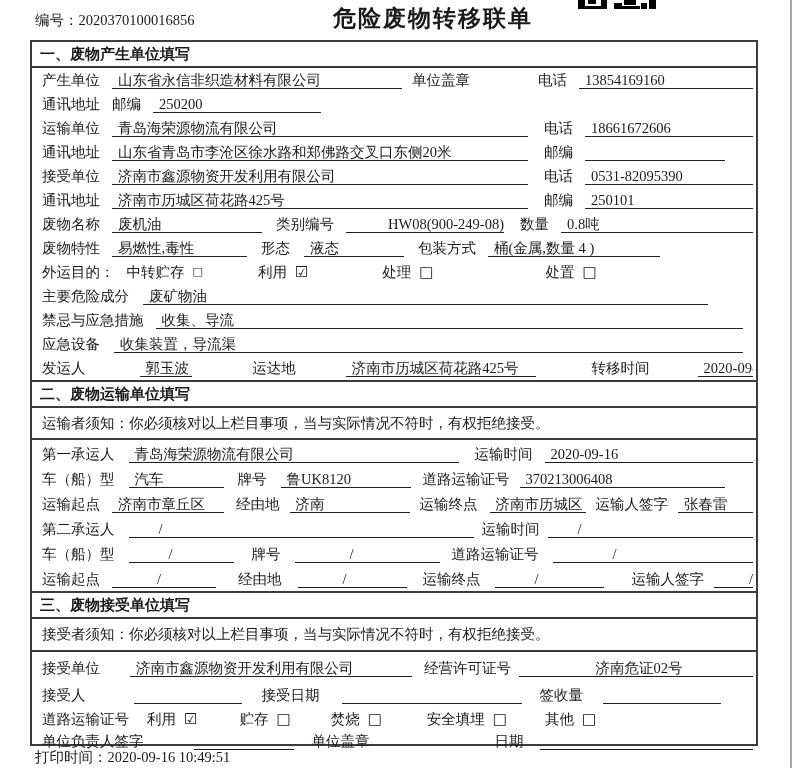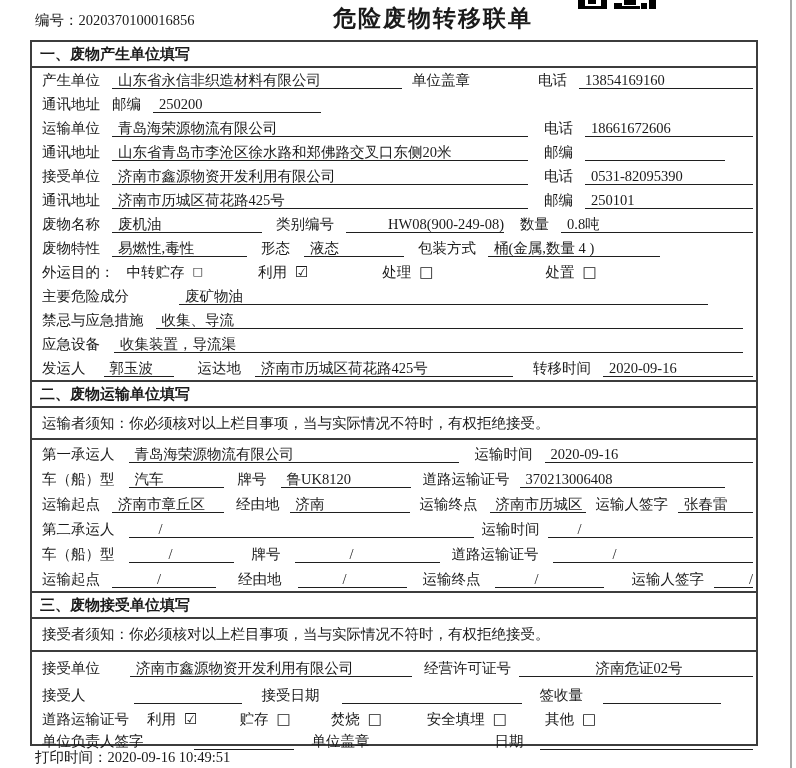--- a/index.html
+++ b/index.html
@@ -121,36 +121,36 @@
       <span class="lbl" style="margin-left:12px;">中转贮存</span>
       <span class="box small" style="margin-left:8px;">□</span>
       <span class="lbl" style="margin-left:55px;">利用</span>
       <span class="box" style="margin-left:8px;">☑</span>
       <span class="lbl" style="margin-left:74px;">处理</span>
       <span class="box" style="margin-left:8px;">□</span>
       <span class="lbl" style="margin-left:112px;">处置</span>
       <span class="box" style="margin-left:8px;">□</span>
     </div>
 
-    <div class="row" style="height:24px;gap:36px;">
+    <div class="row" style="height:24px;">
       <span class="lbl" style="margin-right:14px;">主要危险成分</span>
       <span class="u fill" style="margin-right:45px;">废矿物油</span>
     </div>
 
     <div class="row" style="height:24px;">
       <span class="lbl" style="margin-right:12px;">禁忌与应急措施</span>
       <span class="u fill" style="margin-right:10px;">收集、导流</span>
     </div>
 
     <div class="row" style="height:24px;">
       <span class="lbl" style="margin-right:14px;">应急设备</span>
       <span class="u fill" style="margin-right:10px;">收集装置，导流渠</span>
     </div>
 
-    <div class="row" style="height:24px;">
+    <div class="row" style="height:24px;gap:36px;">
       <span class="lbl" style="margin-right:18px;">发运人</span>
       <span class="u" style="width:70px;">郭玉波</span>
       <span class="lbl" style="margin-left:24px;">运达地</span>
       <span class="u" style="width:258px;margin-left:14px;">济南市历城区荷花路425号</span>
       <span class="lbl" style="margin-left:20px;">转移时间</span>
       <span class="u fill" style="margin-left:12px;">2020-09-16</span>
     </div>
 
     <div class="sec-h mid">二、废物运输单位填写</div>
 

